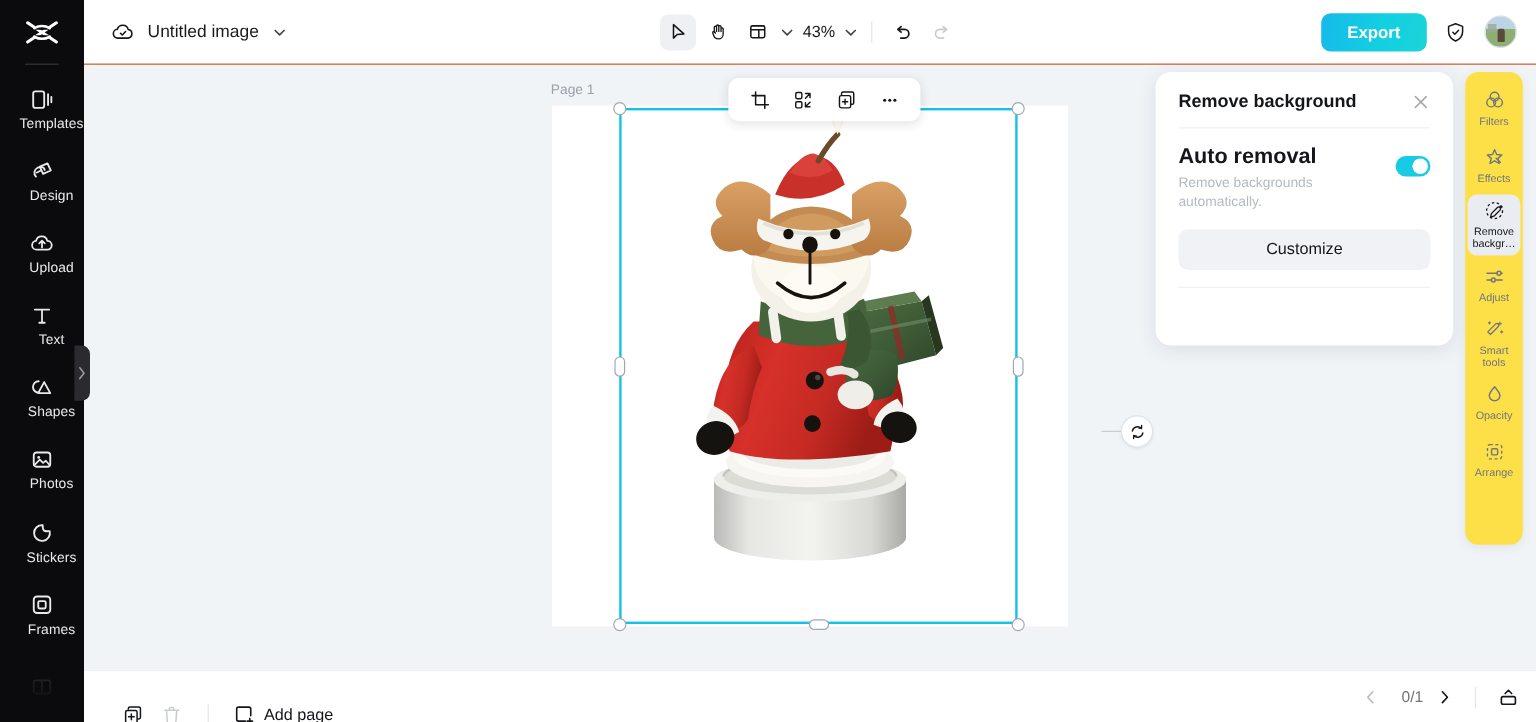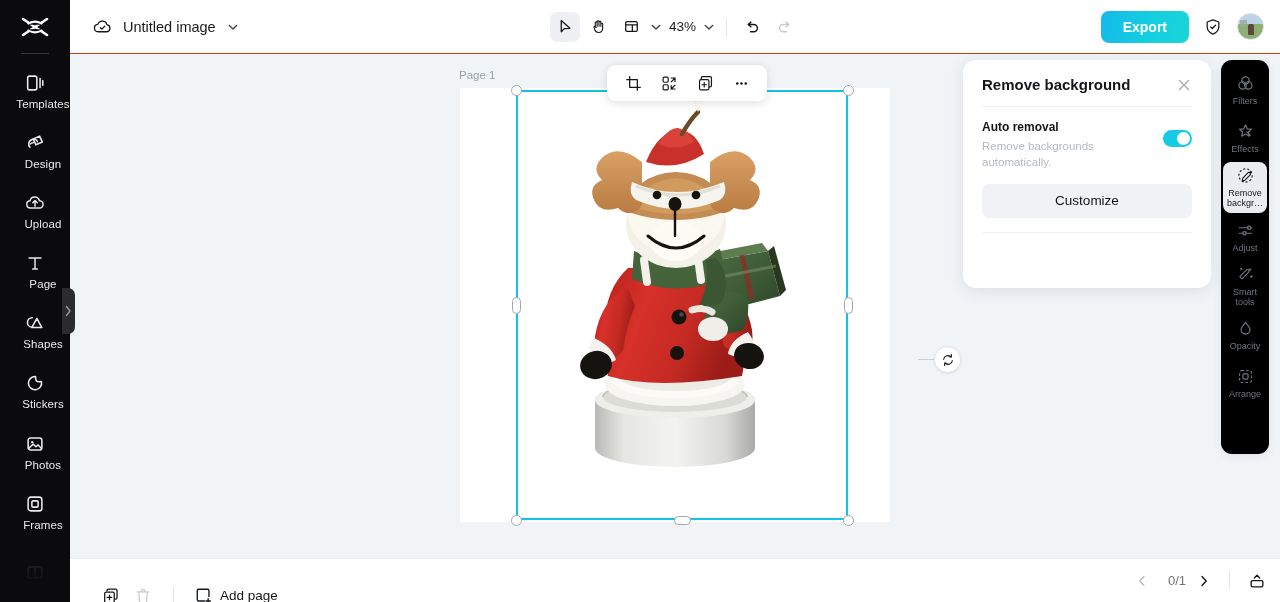--- a/index.html
+++ b/index.html
@@ -134,41 +134,41 @@
   .rpanel {
     position: absolute; left: 963px; top: 60px; width: 248px; height: 228px;
     background: #fff; border-radius: 13px; box-shadow: 0 3px 16px rgba(25,32,45,.10);
     padding: 16px 19px 16px 19px;
   }
   .rp-head { display: flex; align-items: center; justify-content: space-between; }
   .rp-title { font-size: 15px; font-weight: 700; color: #14161a; }
   .rp-close { width: 16px; height: 16px; cursor: pointer; opacity: .55; }
   .rp-hr { height: 1px; background: #eff1f4; margin: 13px 0 0 0; }
   .rp-sec { padding-top: 13px; position: relative; }
-  .rp-h2 { font-size: 12px; font-weight: 700; color: #14161a; margin-bottom: 5px; }
+  .rp-h2 { font-size: 18px; font-weight: 700; color: #14161a; margin-bottom: 5px; }
   .rp-desc { font-size: 11.5px; color: #b4bac1; line-height: 1.38; max-width: 168px; }
   .toggle {
     position: absolute; right: 0; top: 23px; width: 29px; height: 17px;
     background: #17cbe4; border-radius: 9px; cursor: pointer;
   }
   .toggle::after {
     content:""; position: absolute; right: 2px; top: 2px;
     width: 13px; height: 13px; border-radius: 50%; background: #fff;
   }
   .customize {
     margin-top: 13px; width: 100%; height: 34px; border: none; border-radius: 8px;
     background: #f0f2f5; color: #14161a; font-size: 13.5px; cursor: pointer;
     font-family: "Liberation Sans", sans-serif;
   }
   .rp-row-chev { position: absolute; right: 0; top: 40px; width: 13px; height: 13px; opacity: .4; }
 
   
   .rrail {
     position: absolute; left: 1221px; top: 60px; width: 48px; height: 394px;
-    background: #000000; border-radius: 11px; box-shadow: 0 2px 10px rgba(25,32,45,.08);
+    background: #fde047; border-radius: 11px; box-shadow: 0 2px 10px rgba(25,32,45,.08);
     display: flex; flex-direction: column; align-items: center; padding-top: 6px;
   }
   .rr-item {
     width: 44px; min-height: 48px; border-radius: 8px; cursor: pointer;
     display: flex; flex-direction: column; align-items: center; justify-content: center;
     gap: 3px; padding: 4px 0;
   }
   .rr-item.active { background: #e9ecf0; }
   .rr-lbl { font-size: 9px; color: #6f767e; line-height: 1.15; text-align: center; width: 42px; }
   .rr-item.active .rr-lbl { color: #14161a; }
@@ -224,45 +224,45 @@
         <path d="M7 17.5a4 4 0 0 1-.4-7.98A5.2 5.2 0 0 1 16.8 9.6 3.95 3.95 0 0 1 17 17.5z" stroke="#e9e9ea" stroke-width="1.6" stroke-linejoin="round"></path>
         <path d="M12 15.5V9.5M9.5 11.8 12 9.3l2.5 2.5" stroke="#e9e9ea" stroke-width="1.6" stroke-linecap="round" stroke-linejoin="round"></path>
       </svg>
       <span class="lbl">Upload</span>
     </div>
 
     <div class="side-item">
       <svg class="ico" viewBox="0 0 24 24" fill="none">
         <path d="M5.5 6.5h13M12 6.5v12M9.5 18.5h5" stroke="#e9e9ea" stroke-width="1.6" stroke-linecap="round"></path>
       </svg>
-      <span class="lbl">Page</span>
+      <span class="lbl">Text</span>
     </div>
 
     <div class="side-item">
       <svg class="ico" viewBox="0 0 24 24" fill="none">
         <path d="M9 6.2a5.2 5.2 0 0 0 0 10.4" stroke="#e9e9ea" stroke-width="1.7" stroke-linecap="round"></path>
         <path d="M14 7 19.5 17h-11z" stroke="#e9e9ea" stroke-width="1.7" stroke-linejoin="round"></path>
       </svg>
       <span class="lbl">Shapes</span>
-    </div>
-
-    <div class="side-item">
-      <svg class="ico" viewBox="0 0 24 24" fill="none">
-        <path d="M19 10.5A7.2 7.2 0 1 1 12.6 5c0 3 .4 5.1 2 5.4 1.5.3 3.2.1 4.4.1z" stroke="#e9e9ea" stroke-width="1.7" stroke-linejoin="round"></path>
-      </svg>
-      <span class="lbl">Stickers</span>
     </div>
 
     <div class="side-item">
       <svg class="ico" viewBox="0 0 24 24" fill="none">
         <rect x="4.5" y="5.5" width="15" height="13" rx="2.5" stroke="#e9e9ea" stroke-width="1.7"></rect>
         <circle cx="9" cy="10" r="1.3" fill="#e9e9ea"></circle>
         <path d="M5.5 16.5 10 12l3 3 2.5-2 3 3.5" stroke="#e9e9ea" stroke-width="1.6" stroke-linejoin="round" stroke-linecap="round"></path>
       </svg>
       <span class="lbl">Photos</span>
+    </div>
+
+    <div class="side-item">
+      <svg class="ico" viewBox="0 0 24 24" fill="none">
+        <path d="M19 10.5A7.2 7.2 0 1 1 12.6 5c0 3 .4 5.1 2 5.4 1.5.3 3.2.1 4.4.1z" stroke="#e9e9ea" stroke-width="1.7" stroke-linejoin="round"></path>
+      </svg>
+      <span class="lbl">Stickers</span>
     </div>
 
     <div class="side-item">
       <svg class="ico" viewBox="0 0 24 24" fill="none">
         <rect x="4.5" y="4.5" width="15" height="15" rx="3" stroke="#e9e9ea" stroke-width="1.7"></rect>
         <rect x="8.6" y="8.6" width="6.8" height="6.8" rx="1.3" stroke="#e9e9ea" stroke-width="1.7"></rect>
       </svg>
       <span class="lbl">Frames</span>
     </div>
 

